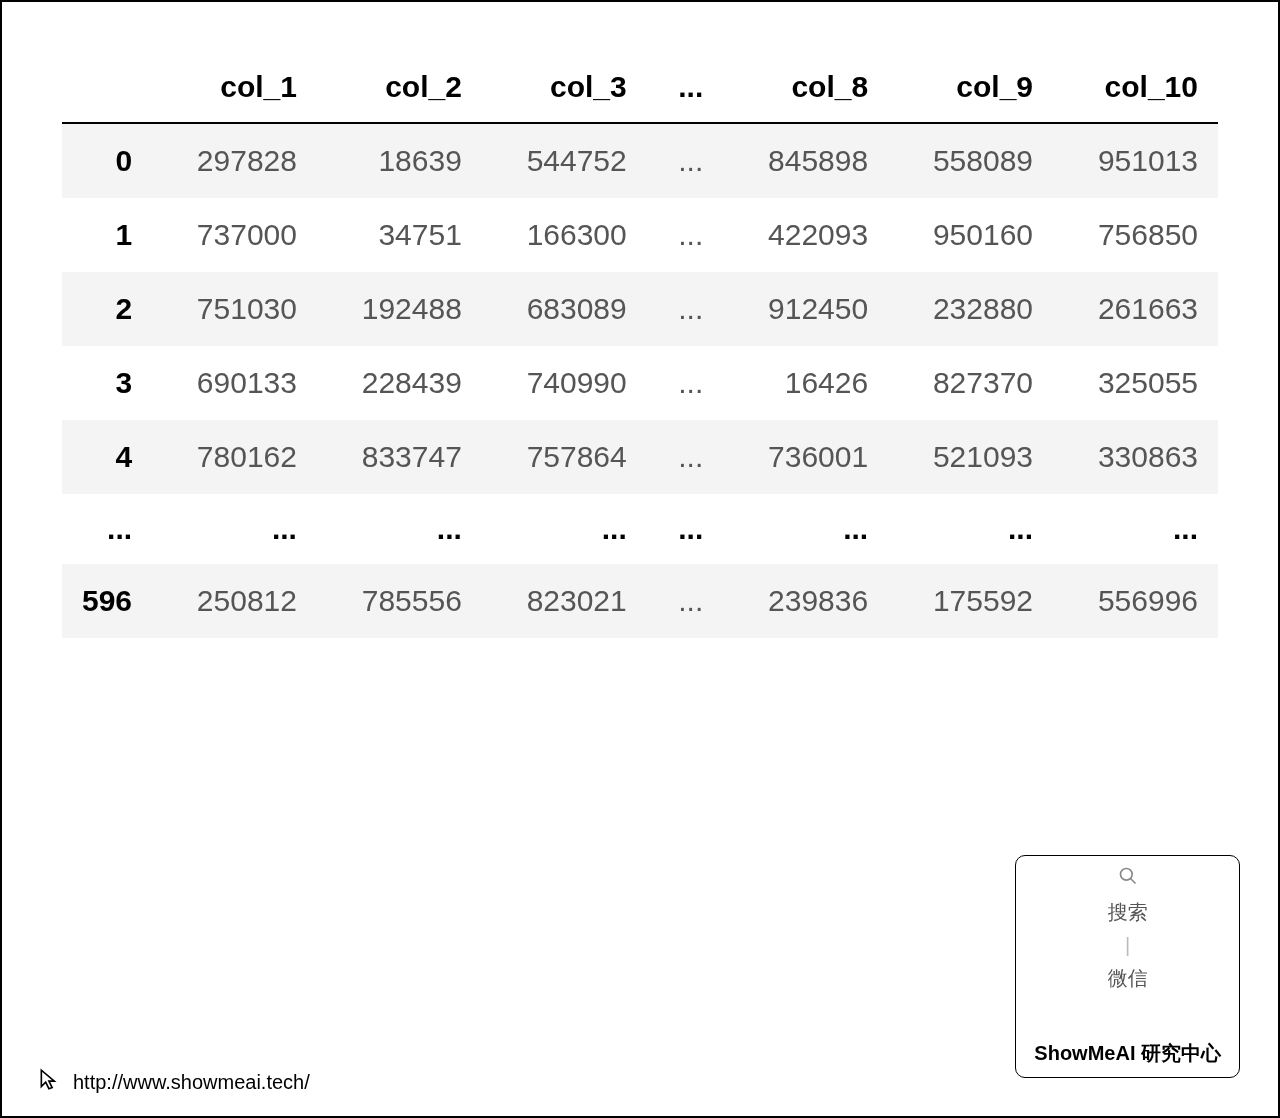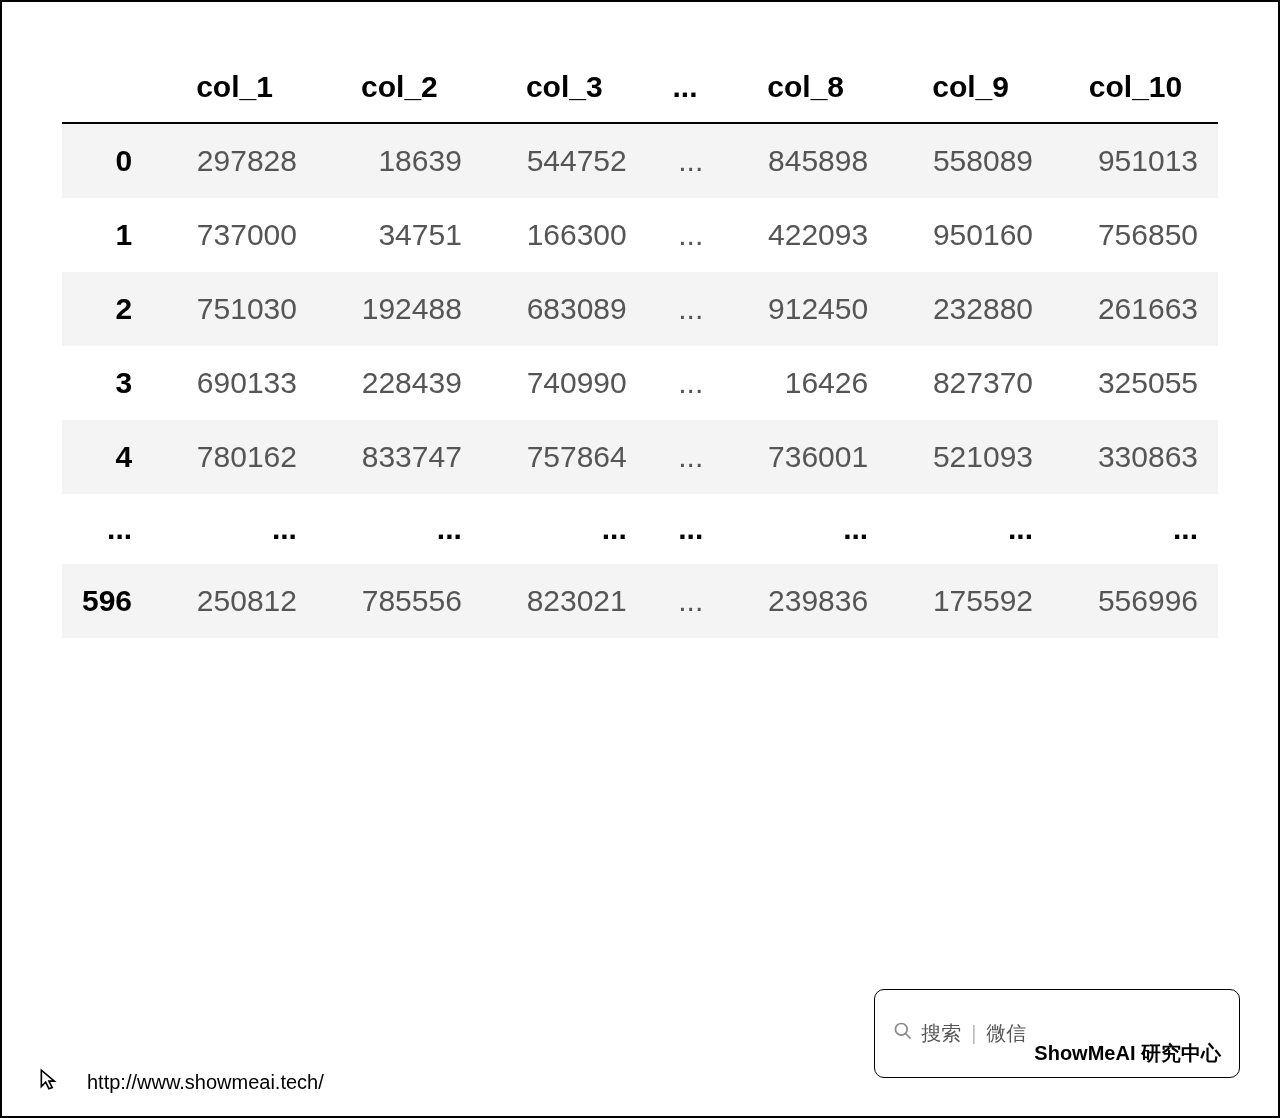--- a/index.html
+++ b/index.html
@@ -19,21 +19,21 @@
       padding: 50px 60px 0 60px;
     }
     table {
       border-collapse: collapse;
       width: 100%;
       font-size: 30px;
     }
     thead tr th {
       font-weight: bold;
       color: #000;
-      text-align: center;
+      text-align: right;
       padding: 18px 20px;
       border-bottom: 2px solid #000;
     }
     thead tr th:first-child {
       width: 80px;
     }
     tbody tr td {
       color: #555;
       text-align: right;
       padding: 20px 20px;
@@ -59,40 +59,41 @@
       color: #666;
       margin-top: 35px;
       margin-left: 12px;
     }
     .footer-url {
       position: absolute;
       bottom: 18px;
       left: 35px;
       display: flex;
       align-items: center;
-      gap: 24px;
+      gap: 10px;
       font-size: 20px;
       color: #000;
     }
     .cursor-icon svg {
       width: 26px;
       height: 26px;
     }
     .search-badge {
       position: absolute;
       bottom: 38px;
       right: 38px;
       border: 1.5px solid #000;
       border-radius: 10px;
       padding: 10px 18px;
       display: flex;
       align-items: center;
       gap: 8px;
       font-size: 20px;
       color: #555;
+      flex-direction: column;
     }
     .search-badge .search-icon svg {
       width: 20px;
       height: 20px;
     }
     .search-badge .divider {
       color: #bbb;
       margin: 0 2px;
     }
     .search-badge .brand {

